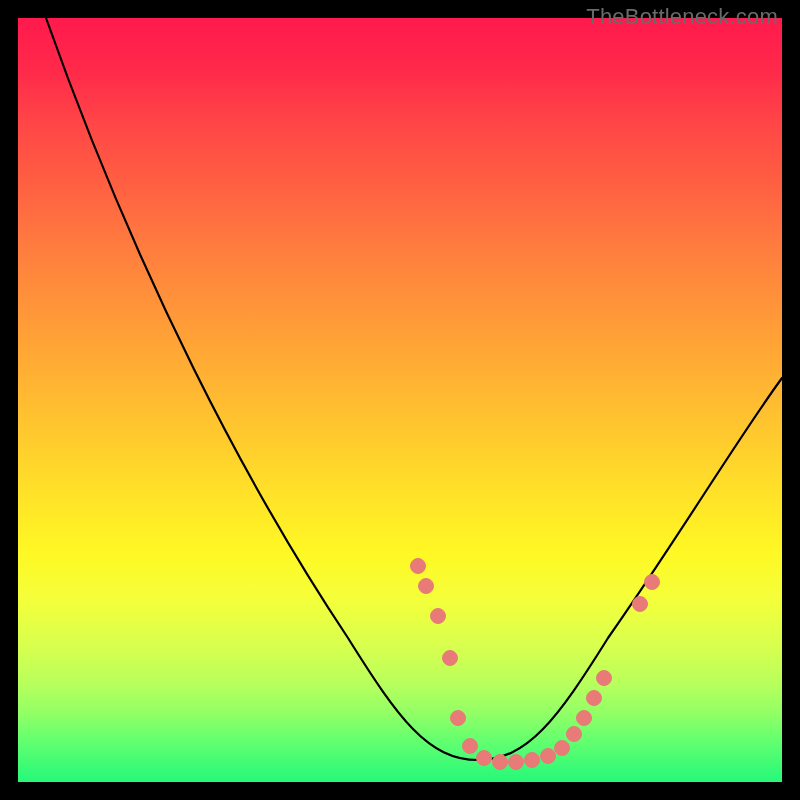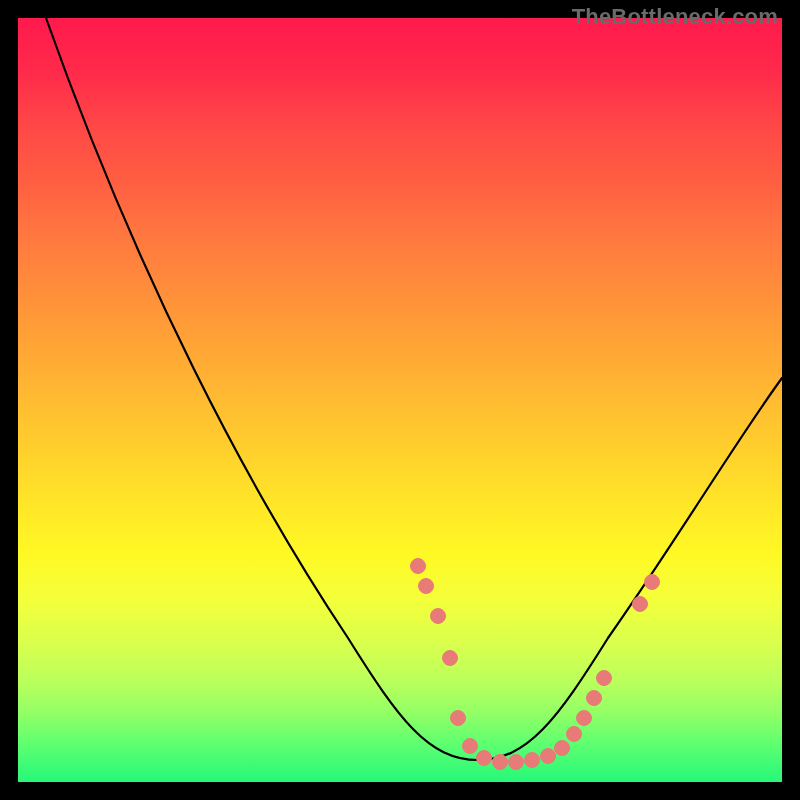--- a/index.html
+++ b/index.html
@@ -37,21 +37,21 @@
       #5eff70 95%,
       #26f87a 100%);
   }
   .watermark {
     position: absolute;
     top: 4px;
     right: 22px;
     color: #6a6a6a;
     font-size: 22px;
     letter-spacing: 0.2px;
-    font-weight: 700;
+    font-weight: 400;
     user-select: none;
   }
   svg.plot {
     position: absolute;
     left: 0;
     top: 0;
     width: 764px;
     height: 764px;
     overflow: visible;
   }

